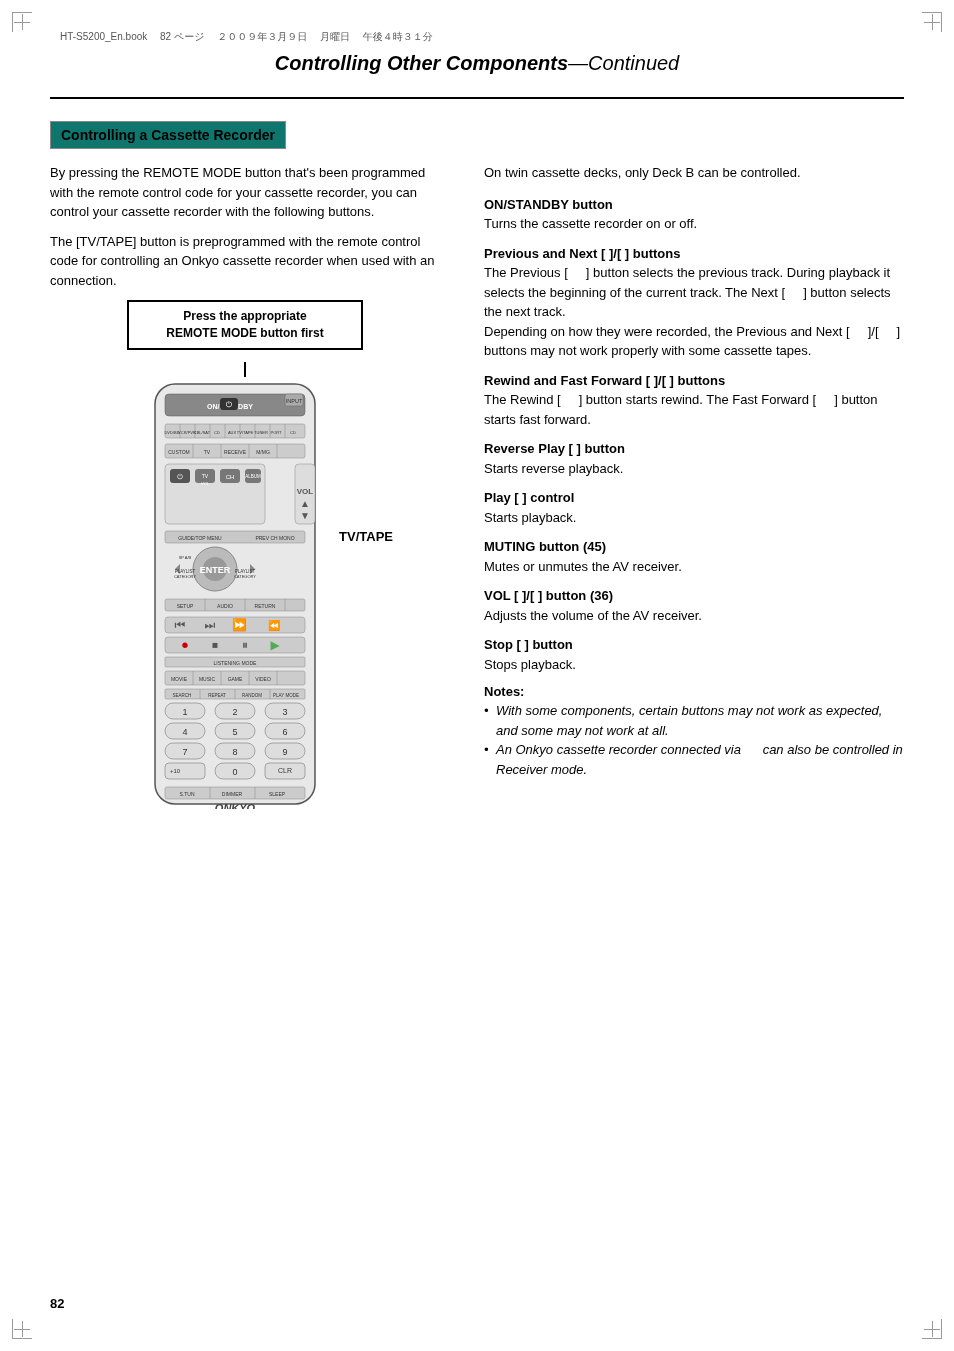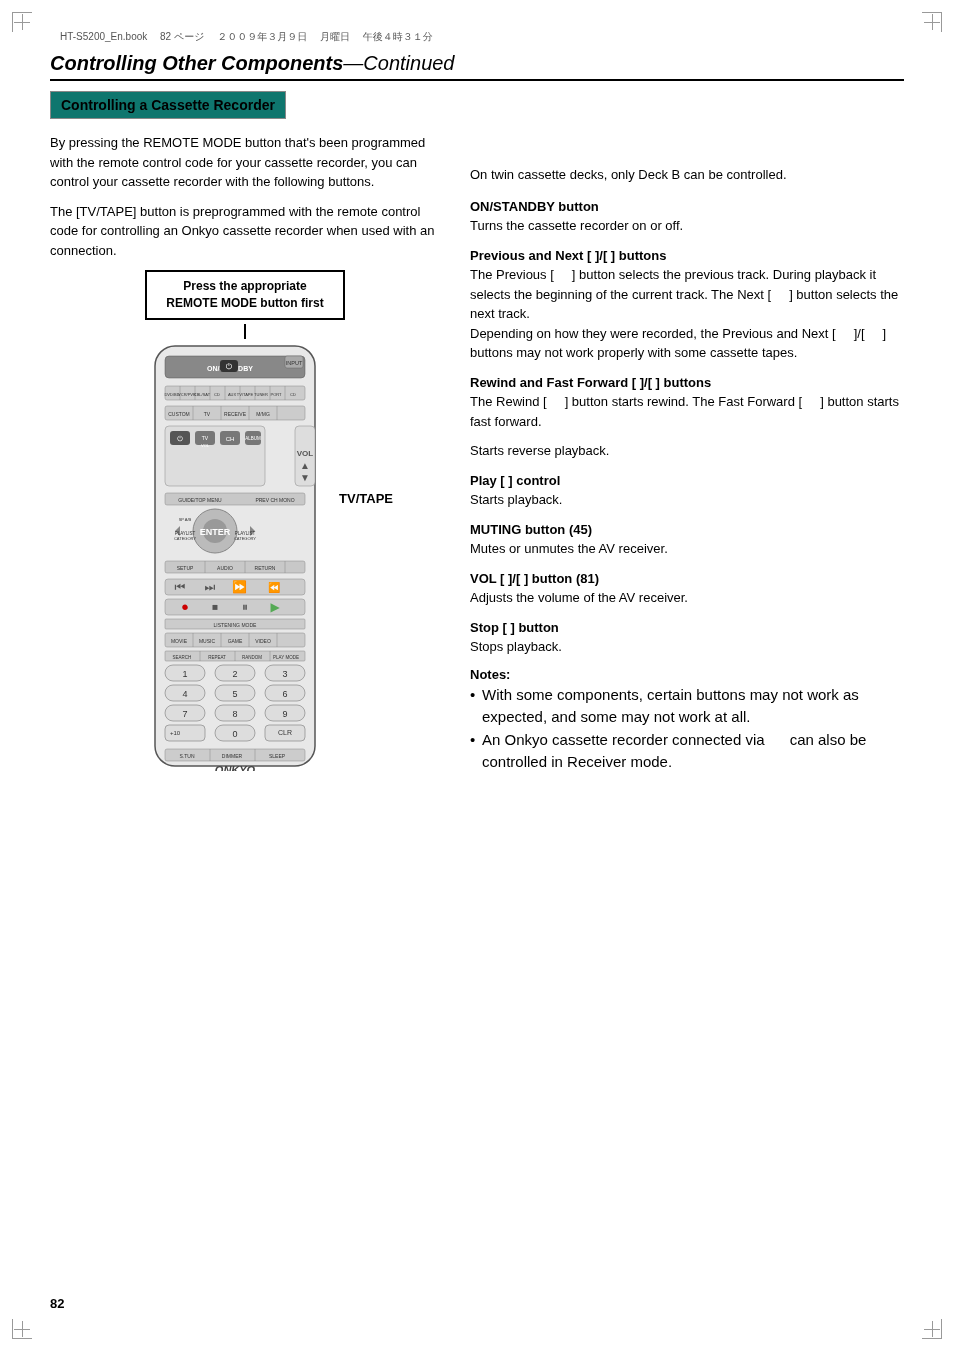--- a/index.html
+++ b/index.html
@@ -50,22 +50,23 @@
     .meta-line {
       font-size: 10px;
       color: #555;
       margin-bottom: 8px;
       padding-left: 10px;
     }
 
     
     .page-header {
       border-bottom: 2px solid #000;
-      padding-bottom: 4px;
-      margin-bottom: 10px;
+      padding-bottom: 22px;
+      margin-bottom: 22px;
+      text-align: center;
     }
     .page-header-title {
       font-size: 20px;
       font-weight: bold;
       font-style: italic;
     }
     .page-header-title span.continued {
       font-style: italic;
       font-weight: normal;
     }
@@ -77,22 +78,22 @@
       padding: 5px 10px;
       margin-bottom: 14px;
       font-size: 14px;
       font-weight: bold;
       display: inline-block;
     }
 
     
     .two-col {
       display: flex;
-      gap: 30px;
-      align-items: flex-end;
+      gap: 44px;
+      align-items: flex-start;
     }
     .col-left {
       width: 390px;
       flex-shrink: 0;
     }
     .col-right {
       flex: 1;
     }
 
     
@@ -109,23 +110,23 @@
       align-items: center;
       margin-top: 10px;
     }
     .callout-box {
       border: 2px solid #000;
       padding: 6px 10px;
       text-align: center;
       font-size: 12px;
       font-weight: bold;
       line-height: 1.4;
-      margin-bottom: 4px;
+      margin-bottom: 12px;
       background: #fff;
-      width: 200px;
+      width: 236px;
     }
     .callout-line {
       width: 2px;
       height: 15px;
       background: #000;
       margin: 0 auto;
     }
 
     
     .remote-container {
@@ -153,24 +154,25 @@
     .notes-title {
       font-size: 13px;
       font-weight: bold;
     }
     .notes-list {
       list-style: none;
       padding: 0;
       margin-top: 2px;
     }
     .notes-list li {
-      font-size: 15px;
+      font-size: 13px;
       line-height: 1.5;
       padding-left: 12px;
       position: relative;
+      font-style: italic;
     }
     .notes-list li::before {
       content: '•';
       position: absolute;
       left: 0;
     }
 
     
     .page-number {
       position: absolute;
@@ -423,35 +425,36 @@
         <div class="button-title">Previous and Next [      ]/[      ] buttons</div>
         <div class="button-body">The Previous [&nbsp;&nbsp;&nbsp;&nbsp;&nbsp;] button selects the previous track. During playback it selects the beginning of the current track. The Next [&nbsp;&nbsp;&nbsp;&nbsp;&nbsp;] button selects the next track.<br>Depending on how they were recorded, the Previous and Next [&nbsp;&nbsp;&nbsp;&nbsp;&nbsp;]/[&nbsp;&nbsp;&nbsp;&nbsp;&nbsp;] buttons may not work properly with some cassette tapes.</div>
       </div>
 
       <div class="button-desc">
         <div class="button-title">Rewind and Fast Forward [      ]/[      ] buttons</div>
         <div class="button-body">The Rewind [&nbsp;&nbsp;&nbsp;&nbsp;&nbsp;] button starts rewind. The Fast Forward [&nbsp;&nbsp;&nbsp;&nbsp;&nbsp;] button starts fast forward.</div>
       </div>
 
       <div class="button-desc">
+        <div class="button-title">Reverse Play [      ] button</div>
         <div class="button-body">Starts reverse playback.</div>
       </div>
 
       <div class="button-desc">
         <div class="button-title">Play [      ] control</div>
         <div class="button-body">Starts playback.</div>
       </div>
 
       <div class="button-desc">
         <div class="button-title">MUTING button (45)</div>
         <div class="button-body">Mutes or unmutes the AV receiver.</div>
       </div>
 
       <div class="button-desc">
-        <div class="button-title">VOL [      ]/[      ] button (81)</div>
+        <div class="button-title">VOL [      ]/[      ] button (36)</div>
         <div class="button-body">Adjusts the volume of the AV receiver.</div>
       </div>
 
       <div class="button-desc">
         <div class="button-title">Stop [      ] button</div>
         <div class="button-body">Stops playback.</div>
       </div>
 
       <div class="notes-section">
         <div class="notes-title">Notes:</div>

